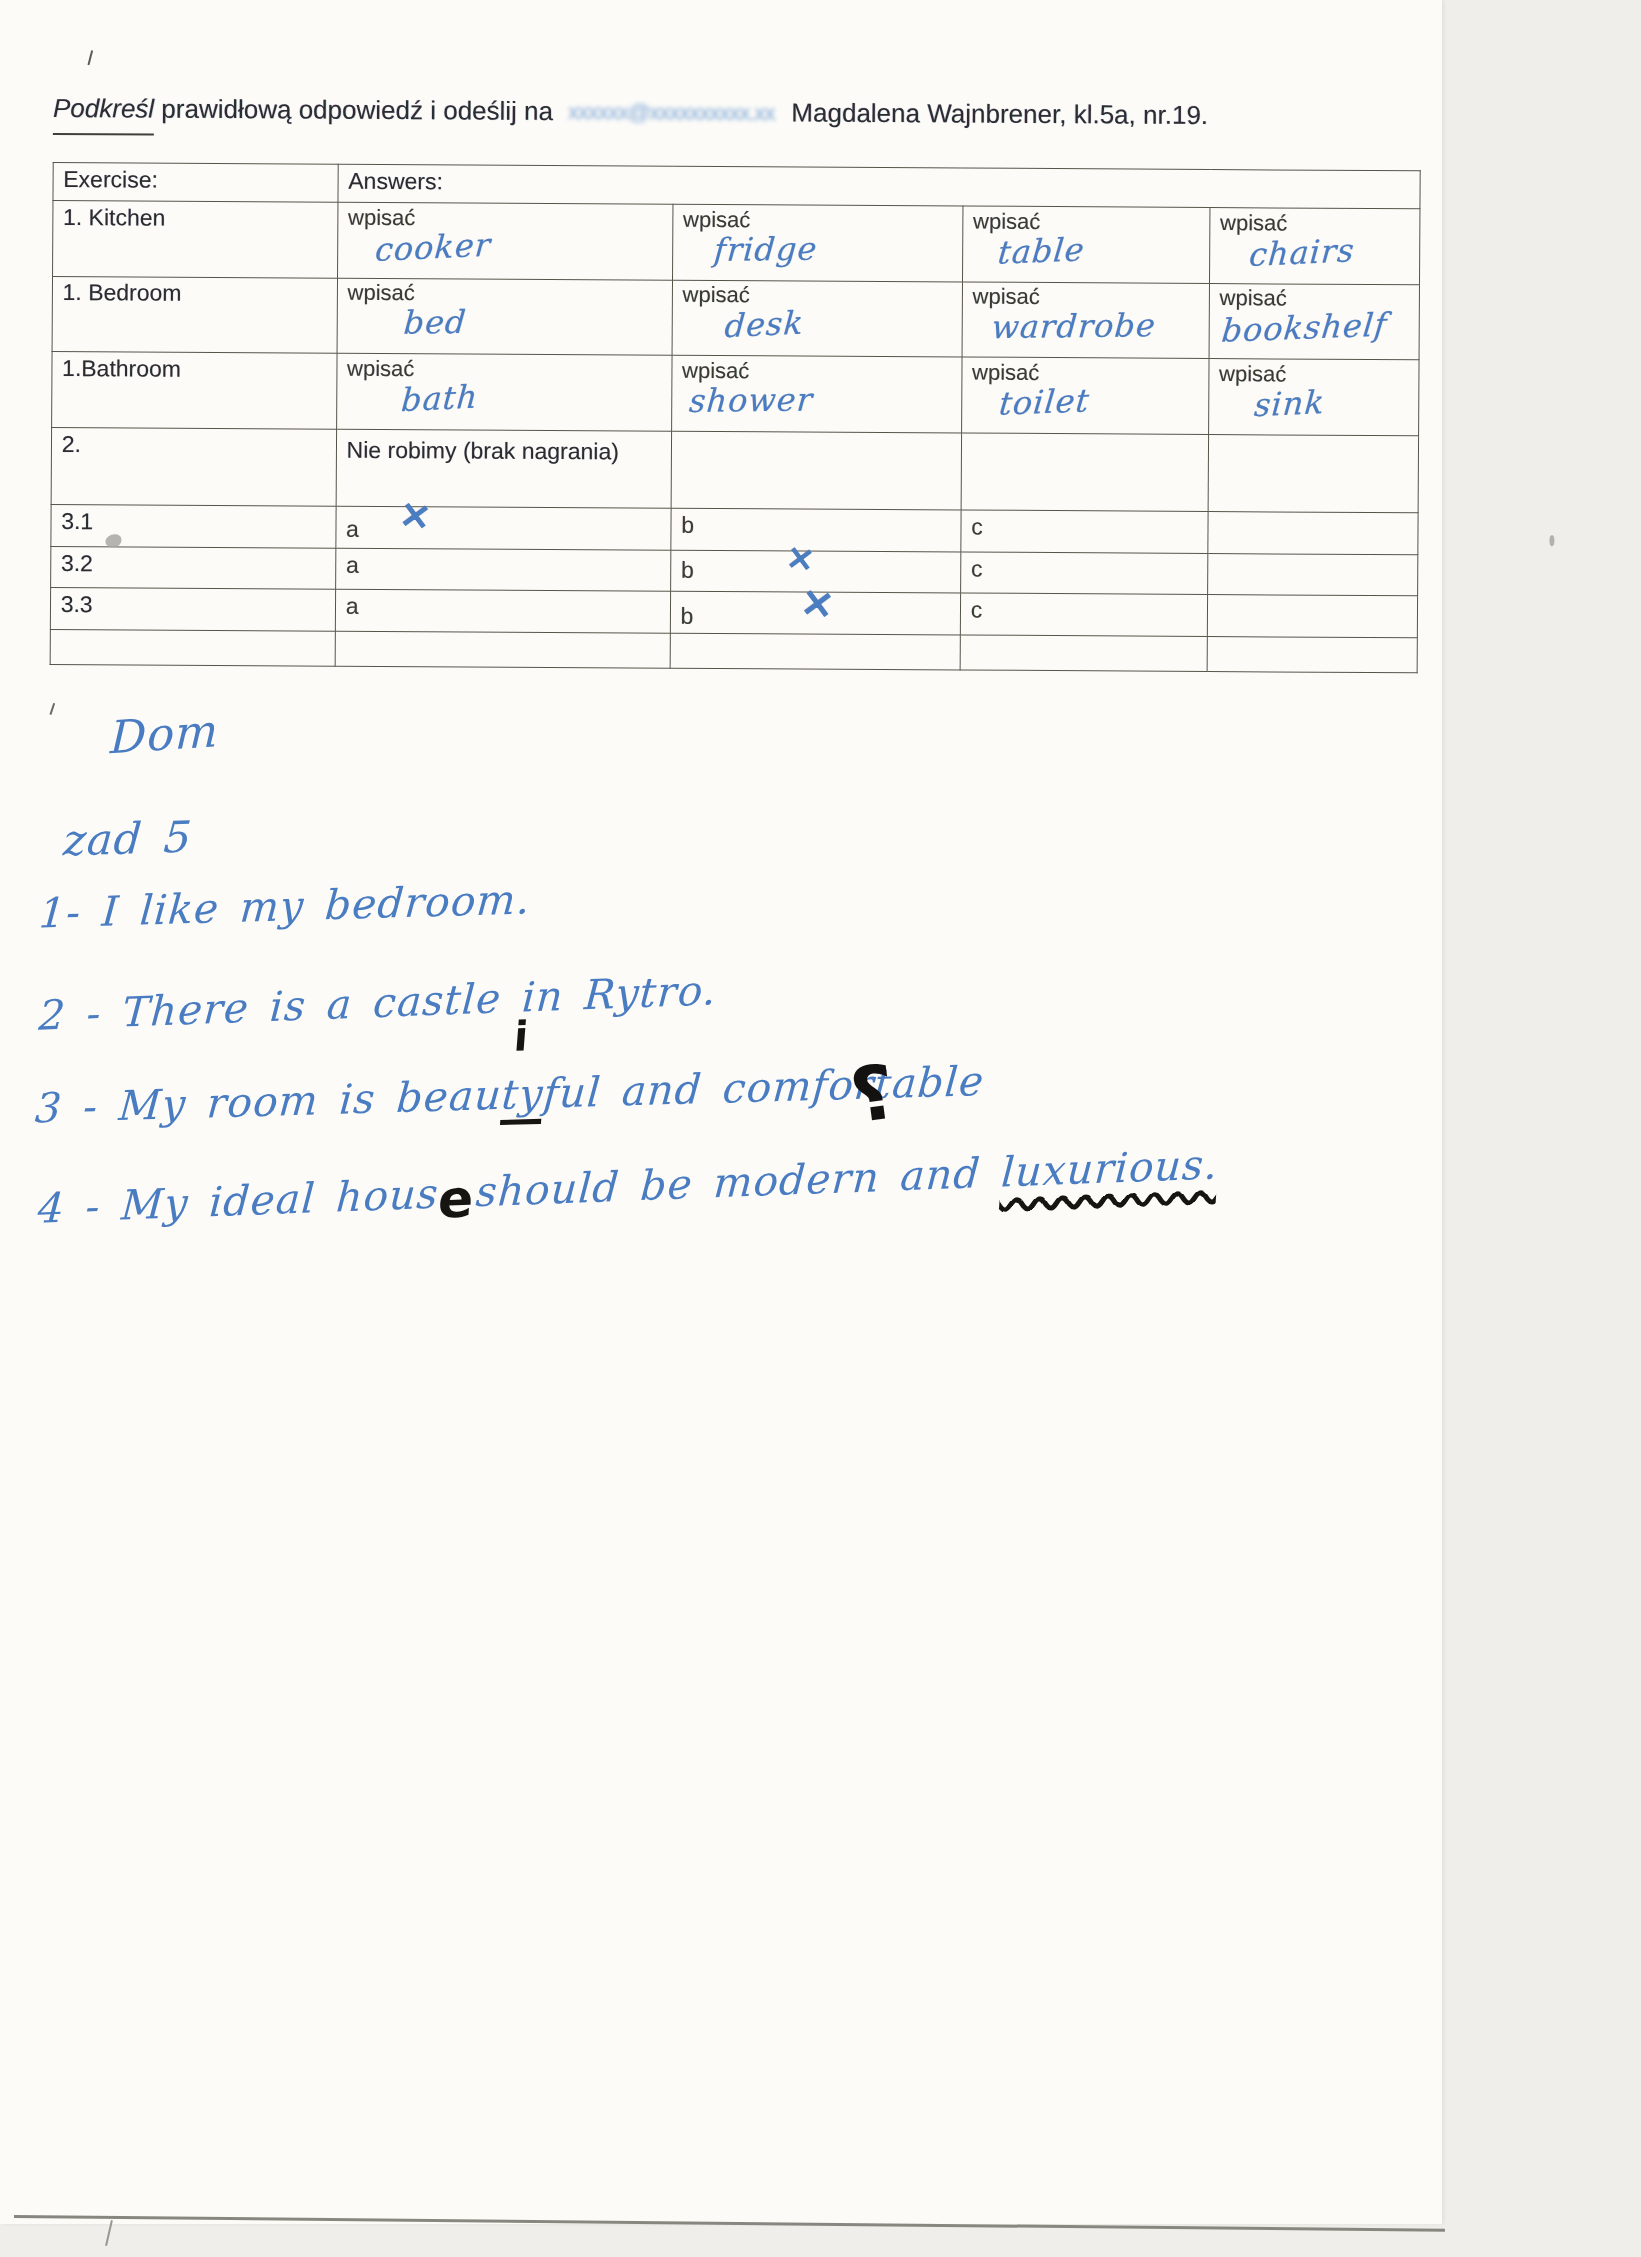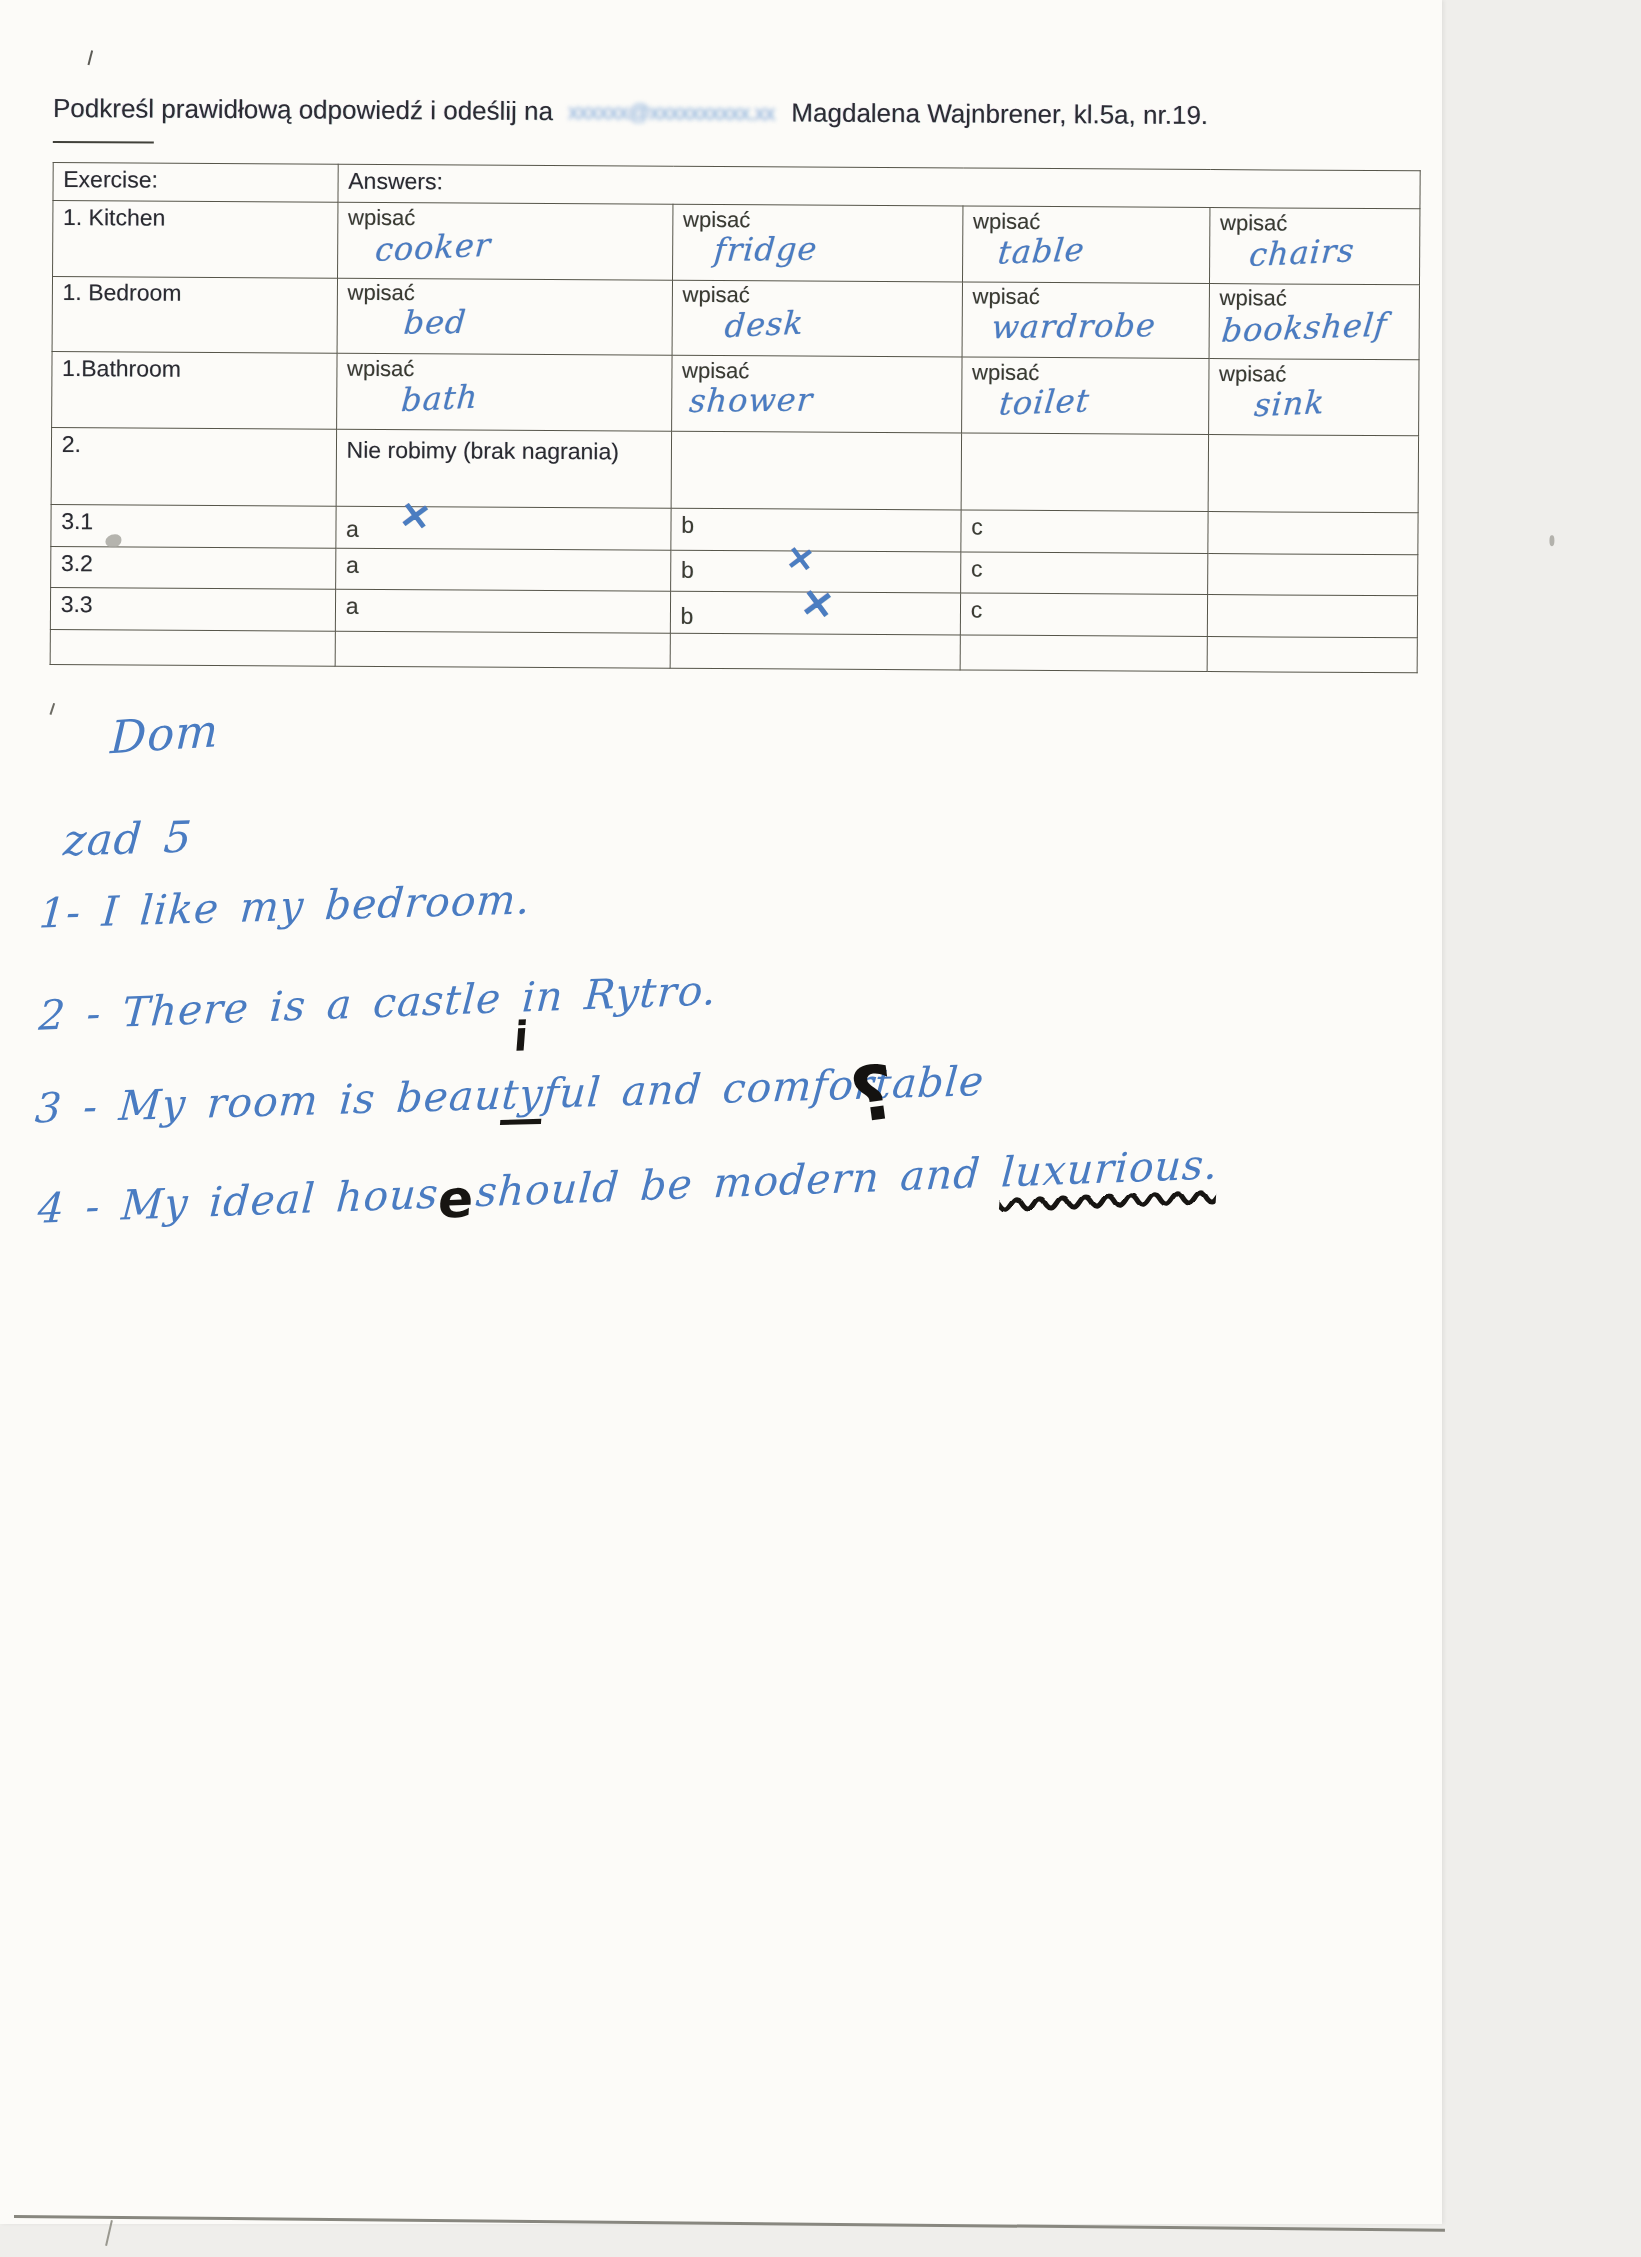--- a/index.html
+++ b/index.html
@@ -16,21 +16,21 @@
   .content{
     position:absolute;left:0;top:0;width:1641px;height:2257px;
     transform:rotate(0.35deg);transform-origin:58px 116px;
   }
   
   .header-line{
     position:absolute;left:53px;top:93px;
     font-size:26px;color:#2c2c33;white-space:nowrap;
     text-shadow:0.6px 0.3px 0.5px rgba(0,110,110,0.22), -0.6px -0.3px 0.5px rgba(120,40,130,0.22);
   }
-  .header-line .u{border-bottom:2.9px solid #41413a;padding-bottom:18px;}
+  .header-line .u{border-bottom:2.9px solid #41413a;padding-bottom:10px;font-style:italic;}
   .email{
     display:inline-block;margin:0 9.7px 0 7.7px;
     font-size:22px;color:#93b9e4;filter:blur(2.2px);
     letter-spacing:-1px;transform:translateY(-1px);
   }
   
   table.answers{
     position:absolute;left:53px;top:162px;width:1366px;
     border-collapse:collapse;table-layout:fixed;
   }

